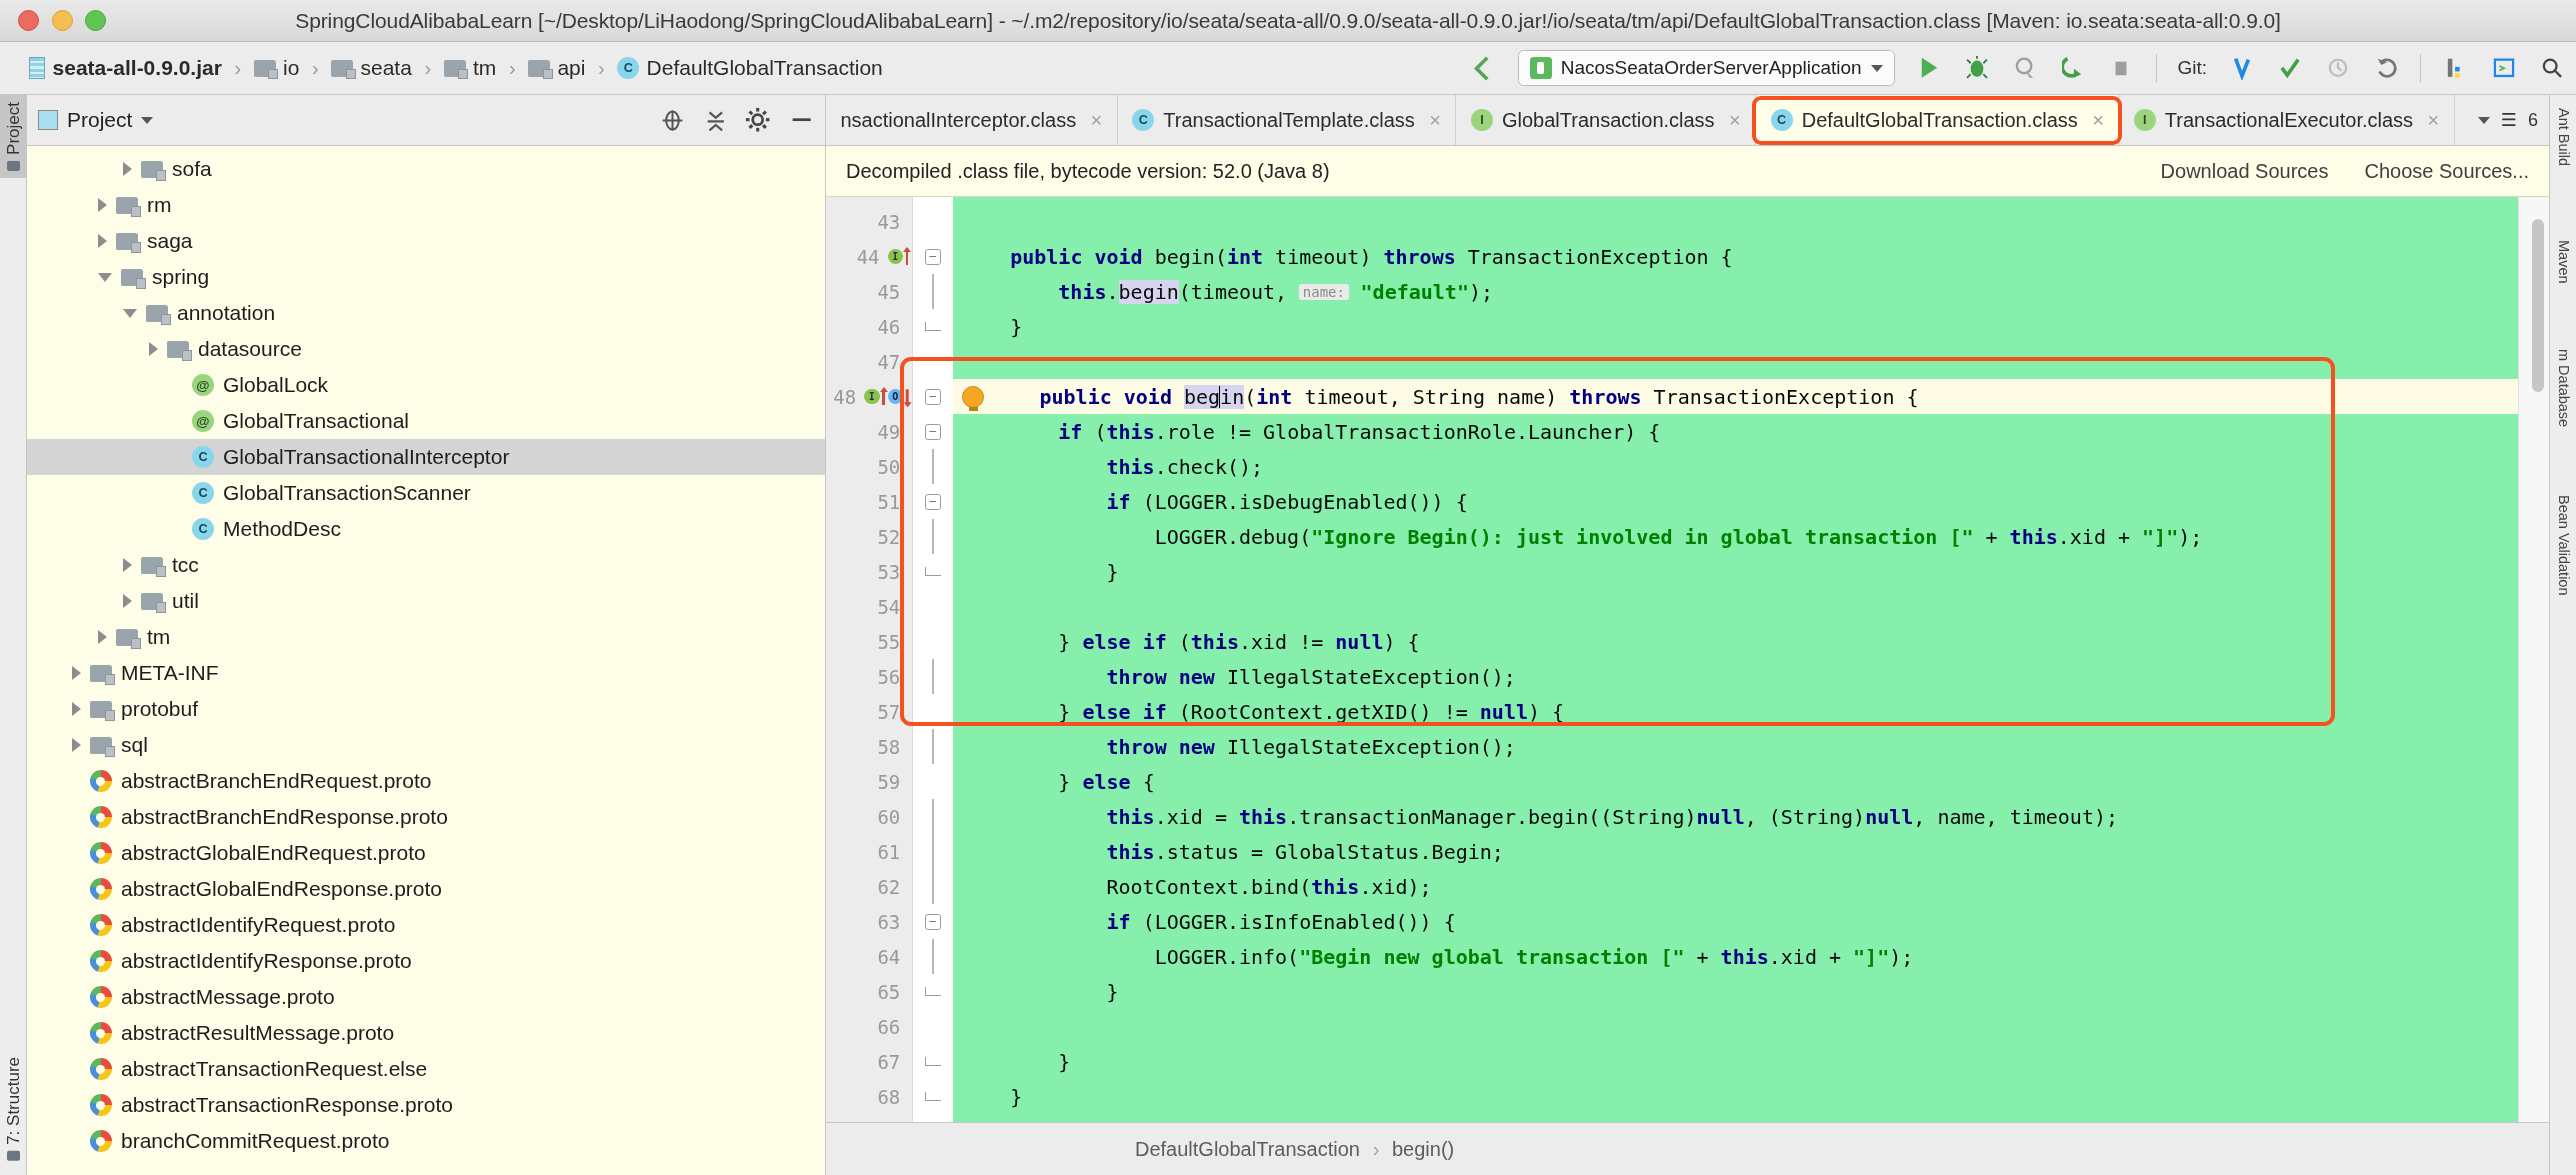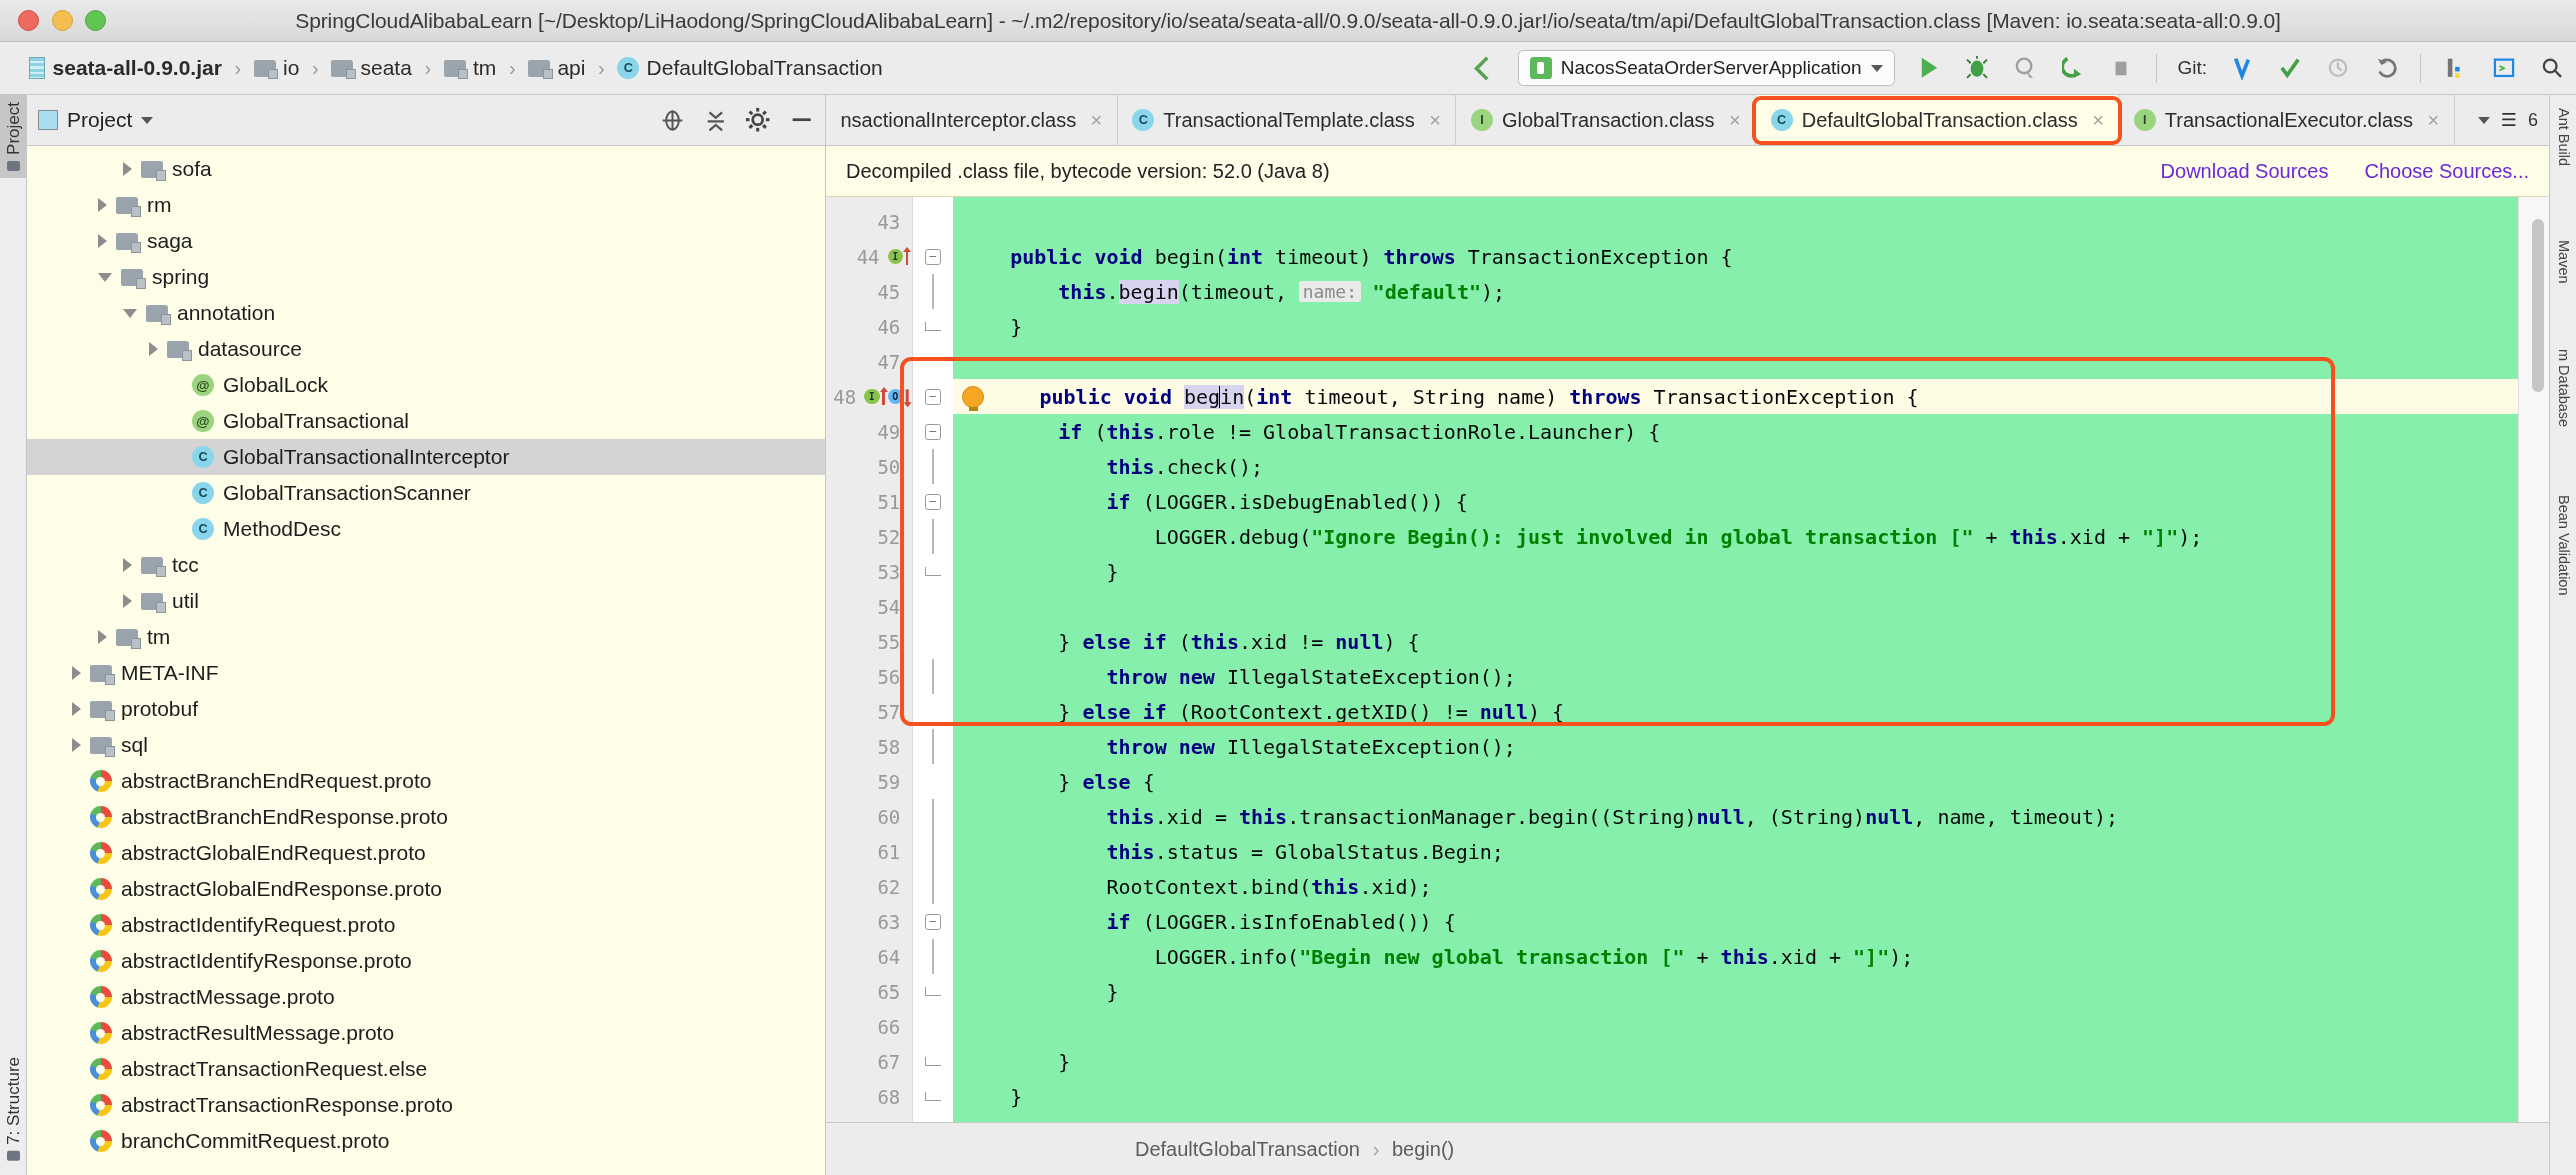--- a/index.html
+++ b/index.html
@@ -146,21 +146,21 @@
   .tab-highlight {
     position: absolute; border: 4.5px solid #f4511e; border-radius: 9px; pointer-events: none;
   }
   .tabbar-tail { margin-left: auto; display: flex; align-items: center; gap: 11px; padding: 0 11px; font-size: 18px; color: #333; }
 
   .notice {
     height: 51px; flex: 0 0 51px; background: #fdfde8; border-bottom: 0.9px solid #d8d8b8;
     display: flex; align-items: center; padding: 0 20px; font-size: 20px; color: #222;
   }
   .notice-links { margin-left: auto; display: flex; gap: 36px; }
-  .notice-links a { color: #6d28d9; text-decoration: none; font-size: 20px; }
+  .notice-links a { color: #404040; text-decoration: none; font-size: 20px; }
 
   .code-area { flex: 1; display: flex; position: relative; min-height: 0; overflow: hidden; background: #86efac; }
   .gutter {
     width: 87px; flex: 0 0 87px; background: #ececec; border-right: 0.9px solid #dcdcdc;
     font-family: "DejaVu Sans Mono", monospace; font-size: 19px; color: #999;
     padding-top: 7.3px;
   }
   .gline { height: 35px; display: flex; align-items: center; justify-content: flex-end; gap: 4.5px; padding-right: 3.6px; position: relative; }
   .gmark { width: 15.4px; height: 15.4px; border-radius: 50%; display:flex; align-items:center; justify-content:center; font-size:10px; font-weight:bold; }
   .gmark.green { background:#8bc34a; color:#234; }
@@ -179,21 +179,21 @@
 
   .codewrap { flex: 1; position: relative; padding-top: 7.3px; overflow: hidden; }
   .cline {
     height: 35px; display: flex; align-items: center;
     font-family: "DejaVu Sans Mono", monospace; font-size: 20px; color: #080808;
     white-space: pre; padding-left: 9px;
   }
   .cline.hl { background: #fdfbe4; }
   .kw { color: #000080; font-weight: bold; }
   .str { color: #008000; font-weight: bold; }
-  .hint { background:#eaeaea; color:#8b8b8b; border-radius:2.7px; padding:0 3.6px; font-size:18px; }
+  .hint { background:#eaeaea; color:#8b8b8b; border-radius:2.7px; padding:0 3.6px; font-size:14px; }
   .sel { background: #d7d4f0; }
   .caret { display:inline-block; width:1.8px; height:22px; background:#000; vertical-align:-4.5px; margin:0 -0.9px; }
 
   .bulb {
     position: absolute; width: 22px; height: 22px; border-radius: 50%;
     background: #f5a623; border: 0.9px solid #d08a10;
   }
   .bulb::after { content:""; position:absolute; left:6.4px; bottom:-4.5px; width:9px; height:4.5px; background:#b4860d; }
 
   .code-highlight {

